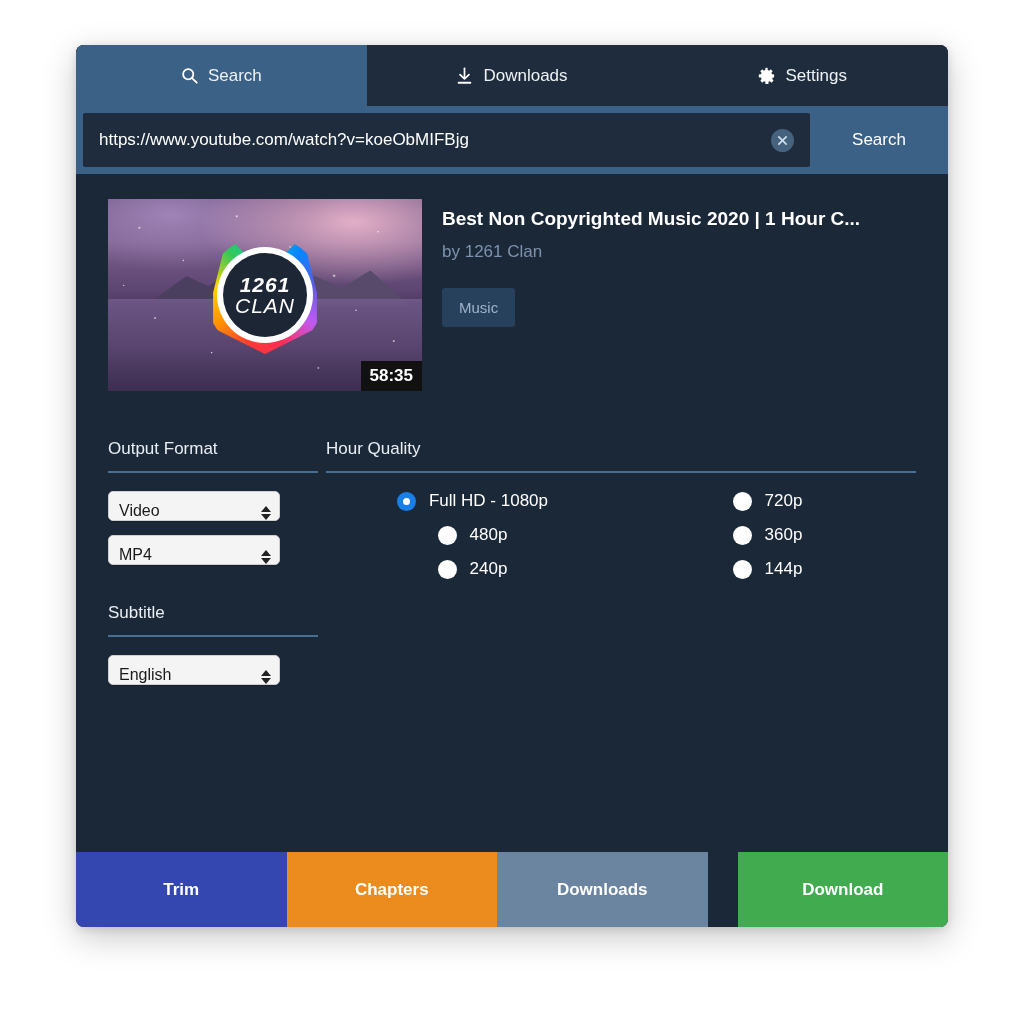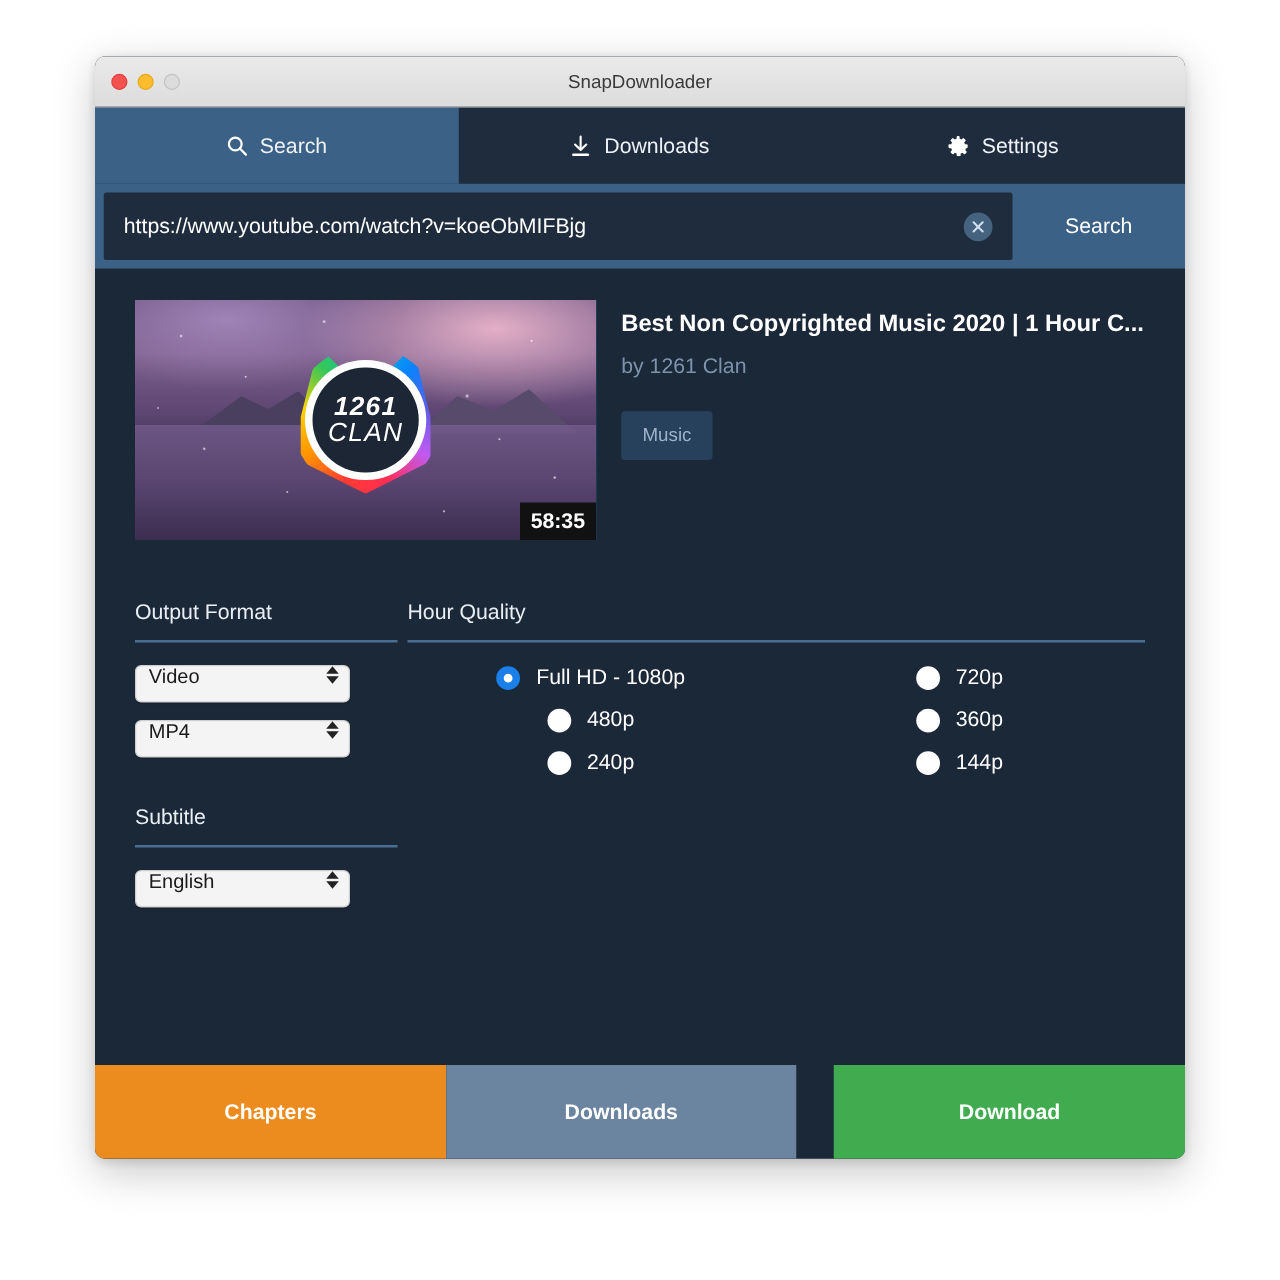--- a/index.html
+++ b/index.html
@@ -138,25 +138,25 @@
     background: #1b2838;
     padding: 25px 32px 0 32px;
     position: relative;
     overflow: hidden;
   }
 
   .video-row { display: flex; gap: 20px; }
 
   .thumb-wrap {
     position: relative;
-    width: 369px;
+    width: 314px;
     height: 192px;
     flex: 0 0 auto;
     overflow: hidden;
-    background: #0369a1;
+    background: #a16207;
   }
   .thumb-sky {
     position: absolute; inset: 0;
     background:
       radial-gradient(ellipse 220px 90px at 78% 12%, rgba(247,190,210,0.85), rgba(247,190,210,0) 70%),
       radial-gradient(ellipse 200px 80px at 20% 8%, rgba(190,160,215,0.6), rgba(190,160,215,0) 70%),
       linear-gradient(180deg, #6d5483 0%, #7b5f8d 22%, #5c4570 48%, #4a3a5e 56%, #6a5280 78%, #4b3a60 100%);
   }
   .thumb-mount-l, .thumb-mount-r {
     position: absolute;
@@ -283,21 +283,21 @@
   }
 
   .pulldown {
     position: relative;
     width: 172px;
     height: 30px;
     background: #f4f4f4;
     border: 1px solid #cfcfcf;
     border-radius: 5px;
     display: flex;
-    align-items: flex-start;
+    align-items: flex-end;
     padding: 0 26px 0 10px;
     font-size: 16px;
     color: #1a1a1a;
     margin-bottom: 14px;
     cursor: pointer;
     box-shadow: 0 1px 1px rgba(0,0,0,0.18);
   }
   .pulldown .arrows {
     position: absolute;
     right: 8px;
@@ -362,28 +362,20 @@
     font-weight: bold;
     font-family: "Liberation Sans", sans-serif;
     cursor: pointer;
   }
 </style>
 </head>
 <body>
 
 <div id="app-window">
 
-  <div class="titlebar">
-    <div class="traffic">
-      <span class="light close"></span>
-      <span class="light min"></span>
-      <span class="light zoom"></span>
-    </div>
-    <div class="window-title">SnapDownloader</div>
-  </div>
 
   <div class="tabbar">
 
     <div class="tab active">
       <span>
         <svg width="17" height="17" viewBox="0 0 20 20" fill="none" stroke="#ffffff" stroke-width="2.1">
           <circle cx="8.5" cy="8.5" r="6"></circle>
           <line x1="13" y1="13" x2="18.5" y2="18.5" stroke-linecap="round"></line>
         </svg>
       </span>
@@ -519,18 +511,19 @@
           <label class="radio-item">
             <span class="radio"></span>
             <span class="radio-label">144p</span>
           </label>
         </div>
       </div>
     </div>
   </div>
 
   <div class="footer">
+    <button style="background: rgb(52, 70, 176);">Trim</button>
     <button style="background: rgb(236, 139, 30);">Chapters</button>
     <button style="background: rgb(107, 132, 160);">Downloads</button>
     <button style="background: rgb(65, 172, 79); margin-left: 30px;">Download</button>
   </div>
 
 </div>
 
 </body></html>

